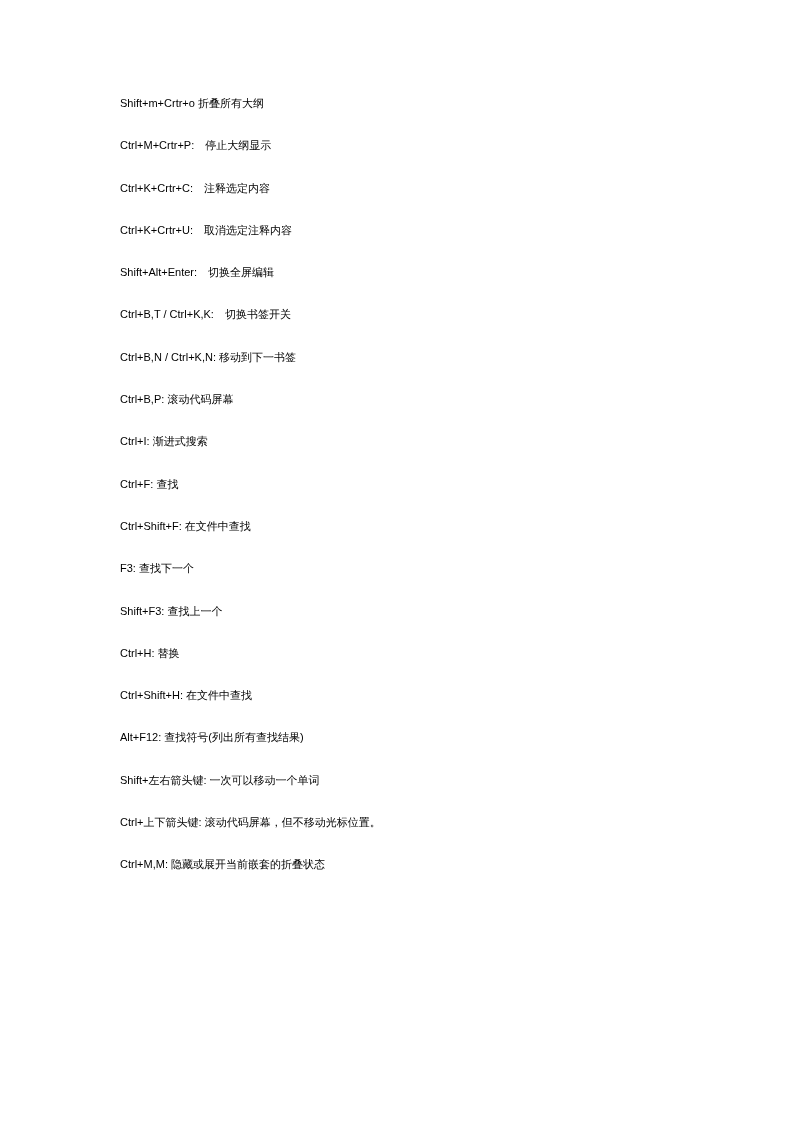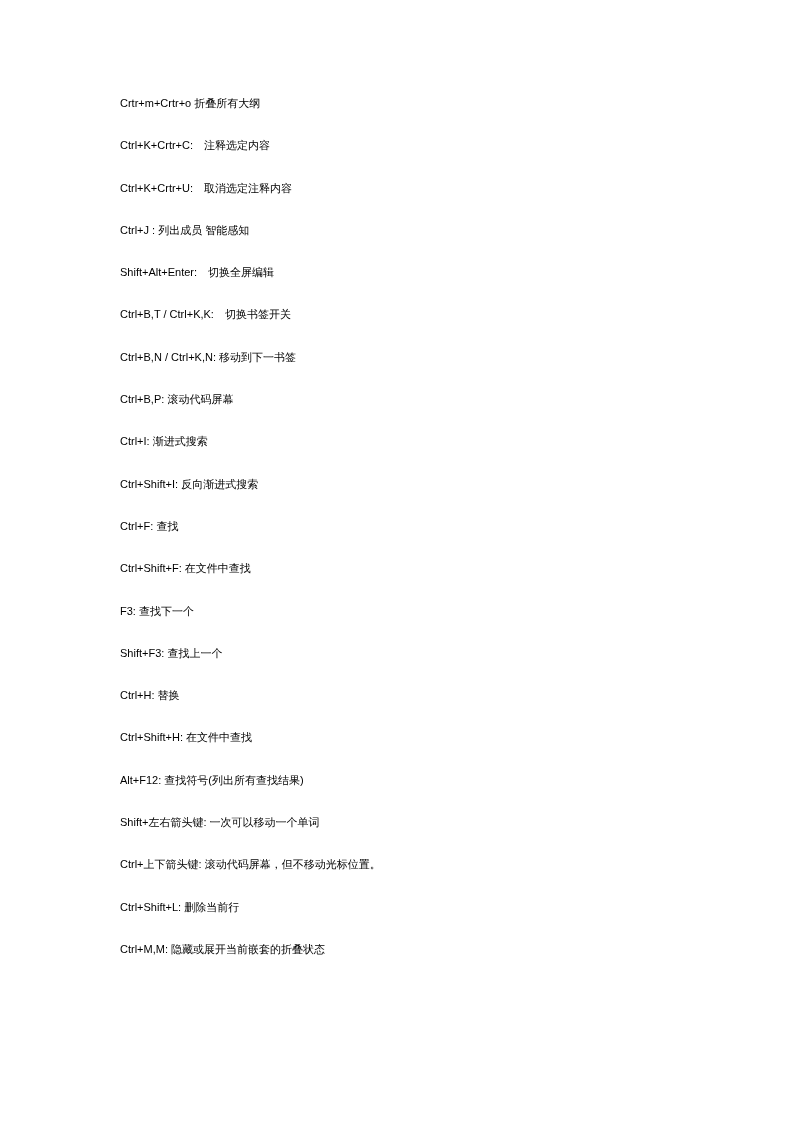--- a/index.html
+++ b/index.html
@@ -26,34 +26,32 @@
     }
     .shortcut-desc {
       display: inline;
       margin-top: 48px;
     }
   </style>
 </head>
 <body>
 
 <div id="shortcuts-container">
-    <div class="shortcut-line"><span class="shortcut-key">Crtr+m+Crtr+o</span> <span class="shortcut-desc">折叠所有大纲</span></div>
+    <div class="shortcut-line"><span class="shortcut-key">Shift+m+Crtr+o</span> <span class="shortcut-desc">折叠所有大纲</span></div>
+    <div class="shortcut-line"><span class="shortcut-key">Ctrl+M+Crtr+P:</span>　<span class="shortcut-desc">停止大纲显示</span></div>
     <div class="shortcut-line"><span class="shortcut-key">Ctrl+K+Crtr+C:</span>　<span class="shortcut-desc">注释选定内容</span></div>
     <div class="shortcut-line"><span class="shortcut-key">Ctrl+K+Crtr+U:</span>　<span class="shortcut-desc">取消选定注释内容</span></div>
-    <div class="shortcut-line"><span class="shortcut-key">Ctrl+J :</span>  <span class="shortcut-desc">列出成员  智能感知</span></div>
     <div class="shortcut-line"><span class="shortcut-key">Shift+Alt+Enter:</span>　<span class="shortcut-desc">切换全屏编辑</span></div>
     <div class="shortcut-line"><span class="shortcut-key">Ctrl+B,T / Ctrl+K,K:</span>　<span class="shortcut-desc">切换书签开关</span></div>
     <div class="shortcut-line"><span class="shortcut-key">Ctrl+B,N / Ctrl+K,N:</span>  <span class="shortcut-desc">移动到下一书签</span></div>
     <div class="shortcut-line"><span class="shortcut-key">Ctrl+B,P:</span>  <span class="shortcut-desc">滚动代码屏幕</span></div>
     <div class="shortcut-line"><span class="shortcut-key">Ctrl+I:</span>  <span class="shortcut-desc">渐进式搜索</span></div>
-    <div class="shortcut-line"><span class="shortcut-key">Ctrl+Shift+I:</span>  <span class="shortcut-desc">反向渐进式搜索</span></div>
     <div class="shortcut-line"><span class="shortcut-key">Ctrl+F:</span>  <span class="shortcut-desc">查找</span></div>
     <div class="shortcut-line"><span class="shortcut-key">Ctrl+Shift+F:</span>  <span class="shortcut-desc">在文件中查找</span></div>
     <div class="shortcut-line"><span class="shortcut-key">F3:</span>  <span class="shortcut-desc">查找下一个</span></div>
     <div class="shortcut-line"><span class="shortcut-key">Shift+F3:</span>  <span class="shortcut-desc">查找上一个</span></div>
     <div class="shortcut-line"><span class="shortcut-key">Ctrl+H:</span>  <span class="shortcut-desc">替换</span></div>
     <div class="shortcut-line"><span class="shortcut-key">Ctrl+Shift+H:</span>  <span class="shortcut-desc">在文件中查找</span></div>
     <div class="shortcut-line"><span class="shortcut-key">Alt+F12:</span>  <span class="shortcut-desc">查找符号(列出所有查找结果)</span></div>
     <div class="shortcut-line"><span class="shortcut-key">Shift+左右箭头键:</span>  <span class="shortcut-desc">一次可以移动一个单词</span></div>
     <div class="shortcut-line"><span class="shortcut-key">Ctrl+上下箭头键:</span>  <span class="shortcut-desc">滚动代码屏幕，但不移动光标位置。</span></div>
-    <div class="shortcut-line"><span class="shortcut-key">Ctrl+Shift+L:</span>  <span class="shortcut-desc">删除当前行</span></div>
     <div class="shortcut-line"><span class="shortcut-key">Ctrl+M,M:</span>  <span class="shortcut-desc">隐藏或展开当前嵌套的折叠状态</span></div>
   </div>
 
 </body></html>

